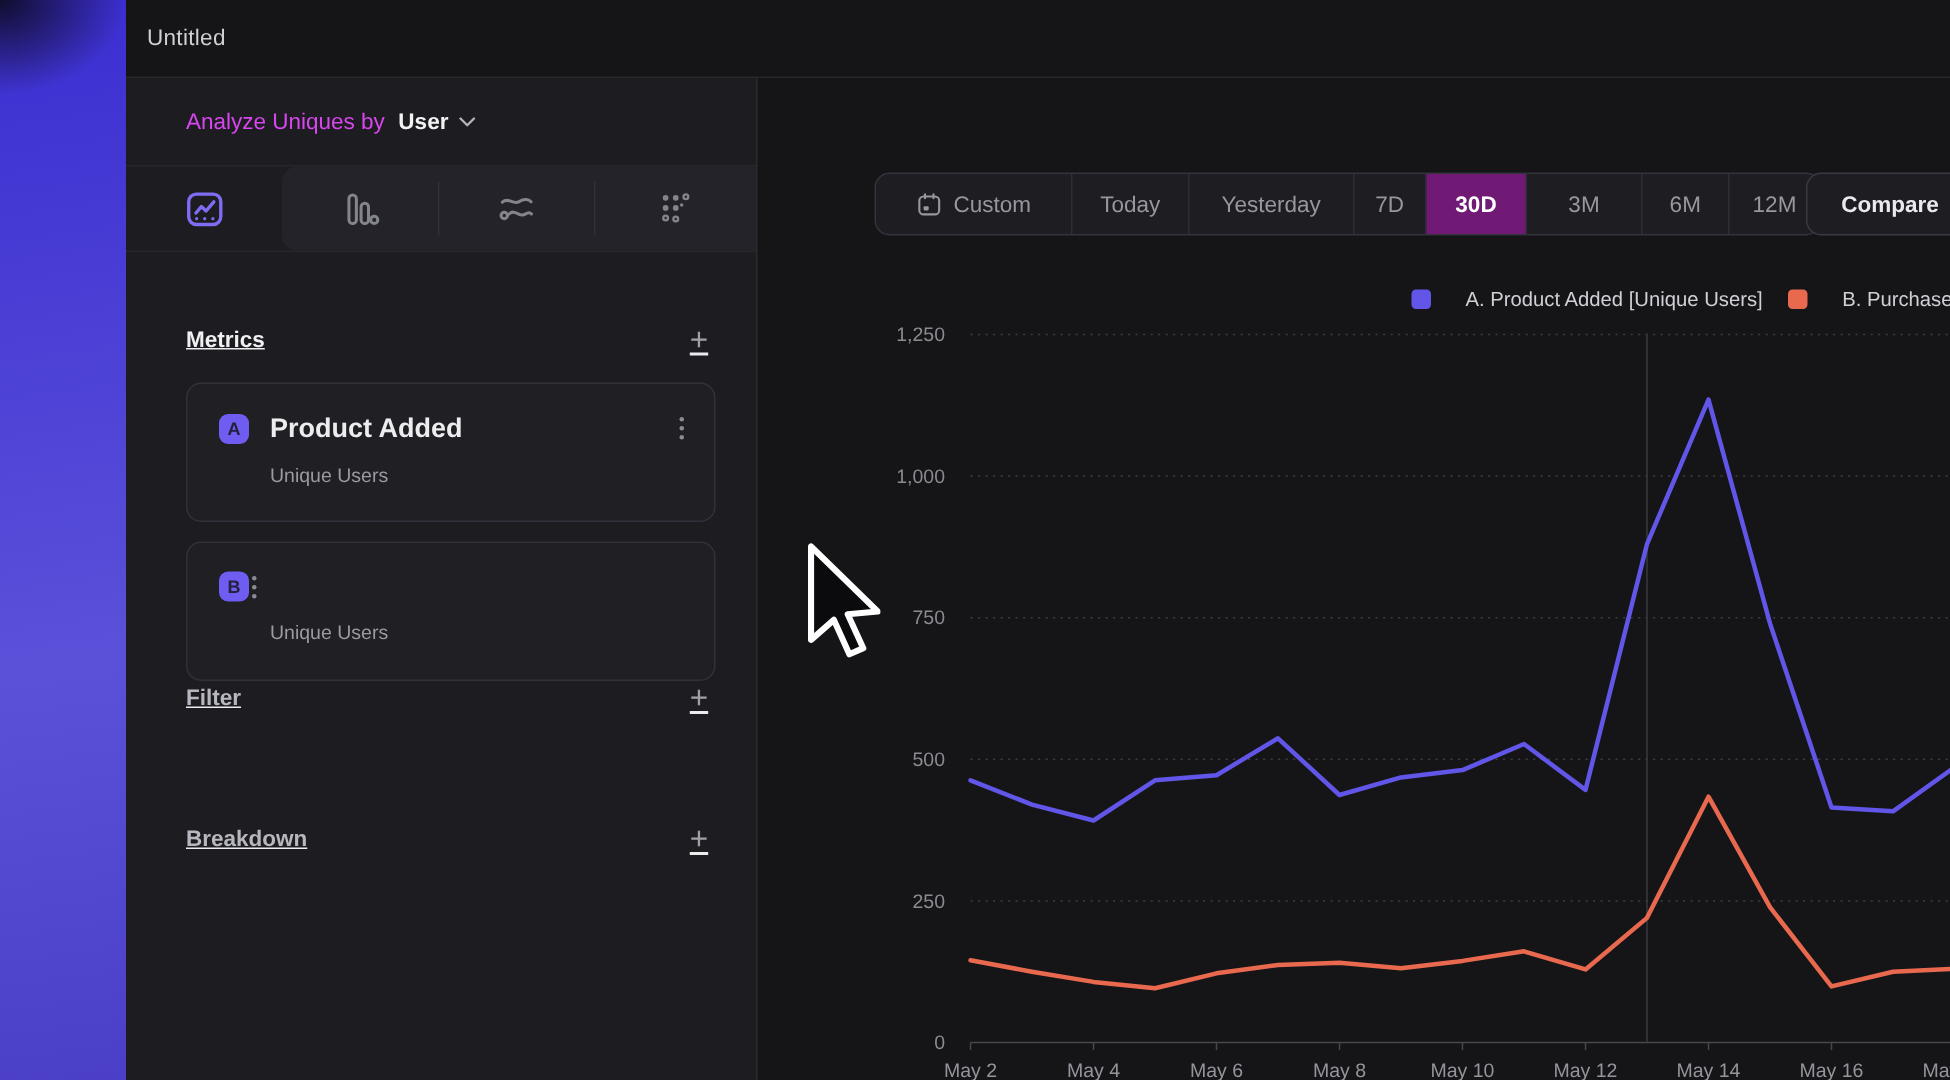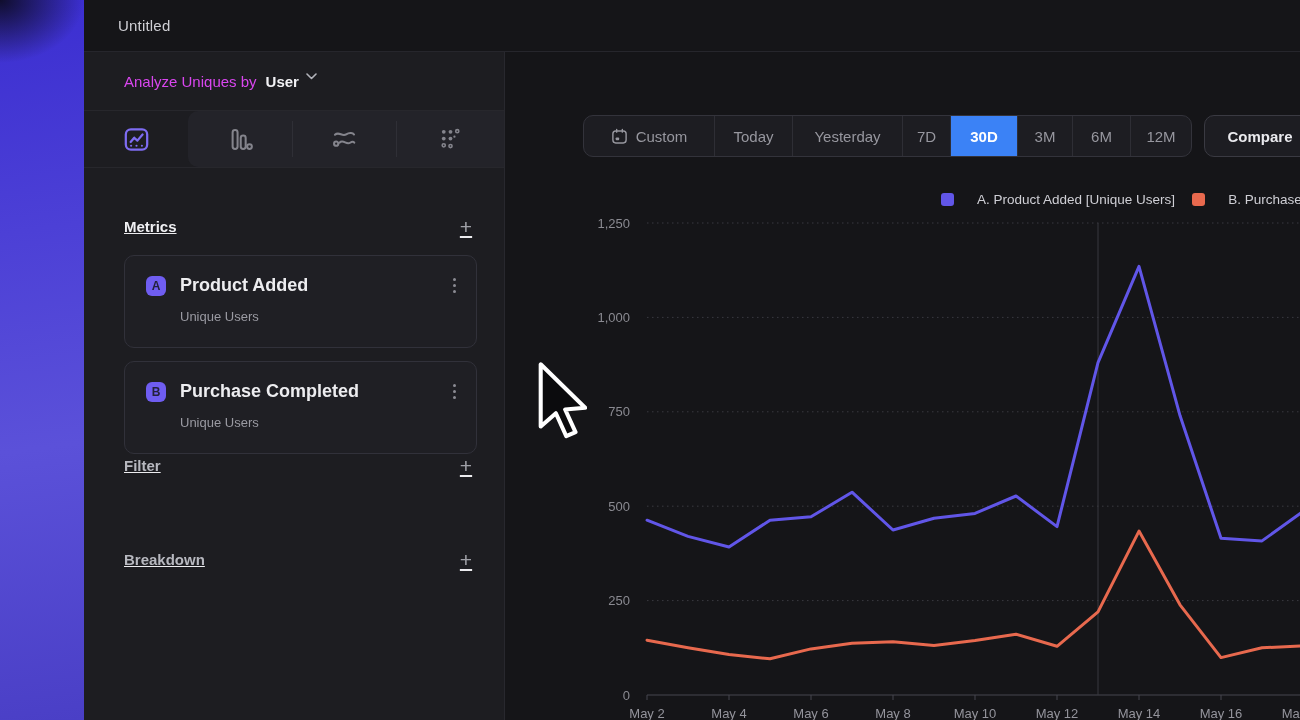--- a/index.html
+++ b/index.html
@@ -17,35 +17,35 @@
       radial-gradient(120px 90px at 0px 0px, rgba(8,8,16,.85), rgba(8,8,16,0) 70%),
       linear-gradient(172deg, #3b2ed1 0%, #4c40d6 32%, #5b51d9 62%, #4a3fc6 100%);
   }
   
   .app { position:absolute; left:84px; top:0; width:1216px; height:720px; }
   .app-header {
     position:absolute; left:0; top:0; width:100%; height:52px;
     border-bottom:1px solid #26262c;
   }
   .app-title {
-    position:absolute; left:34px; top:0; line-height:52px;
+    position:absolute; left:14px; top:0; line-height:52px;
     font-size:15px; color:#cfcfd4; letter-spacing:.2px;
   }
   
   .sidebar {
     position:absolute; left:0; top:52px; width:421px; height:668px;
     background:#1d1d21; border-right:1px solid #28282e;
   }
   .analyze-row {
     height:59px; border-bottom:1px solid #27272c;
     display:flex; align-items:center; padding-left:40px; gap:9px;
   }
   .analyze-label { font-size:15px; color:#d946ef; }
   .analyze-value {
-    display:flex; gap:7px; cursor:pointer;
+    display:flex; align-items:center; gap:7px; cursor:pointer;
   }
   .analyze-value span { font-size:15px; font-weight:bold; color:#f2f2f5; }
   
   .tabs-row { position:relative; height:57px; border-bottom:1px solid #27272c; }
   .tabs-strip {
     position:absolute; left:104px; right:0; top:0; bottom:0;
     background:#232329; border-radius:10px 0 0 10px;
   }
   .tabs-row .tab {
     position:absolute; top:0; height:100%; display:flex;
@@ -82,21 +82,21 @@
   .range-bar {
     position:absolute; left:78px; top:63px; height:42px;
     display:flex; border:1px solid #33333b; border-radius:10px;
     background:#1d1d22; overflow:hidden;
   }
   .range-seg {
     height:100%; display:flex; align-items:center; justify-content:center; gap:8px;
     font-size:15px; color:#97979f; cursor:pointer; border-right:1px solid #2e2e35;
   }
   .range-seg:last-child { border-right:none; }
-  .range-seg.selected { background:#3b82f6; color:#ffffff; font-weight:bold; }
+  .range-seg.selected { background:#701a75; color:#ffffff; font-weight:bold; }
   .compare-btn {
     position:absolute; left:699px; top:63px; width:112px; height:42px;
     border:1px solid #3a3a42; border-radius:10px; background:#1d1d22;
     display:flex; align-items:center; justify-content:center;
     font-size:15px; font-weight:bold; color:#eaeaee; cursor:pointer;
   }
   .legend {
     position:absolute; left:436px; top:140px; display:flex; gap:17px;
     white-space:nowrap; align-items:center;
   }
@@ -196,21 +196,20 @@
                 <i></i>
                 <i></i>
                 <i></i>
               </span>
      </div>
      <div class="metric-sub">Unique Users</div>
           </div>
           <div class="metric-card" style="margin-top: 13px;">
             <div class="metric-top">
        <span class="metric-badge">B</span>
-       <span class="metric-name">Purchase Completed</span>
        <span class="kebab">
                 <i></i>
                 <i></i>
                 <i></i>
               </span>
      </div>
      <div class="metric-sub">Unique Users</div>
           </div>
         </div>
 
@@ -278,21 +277,21 @@
         </div>
         <div class="range-seg" style="width: 110px;">
           <span>Yesterday</span>
         </div>
         <div class="range-seg" style="width: 48px;">
           <span>7D</span>
         </div>
         <div class="range-seg selected" style="width: 67px;">
           <span>30D</span>
         </div>
-        <div class="range-seg" style="width: 55px;">
+        <div class="range-seg" style="width: 77px;">
           <span>3M</span>
         </div>
         <div class="range-seg" style="width: 58px;">
           <span>6M</span>
         </div>
         <div class="range-seg" style="width: 60px;">
           <span>12M</span>
         </div>
       </div>
 

